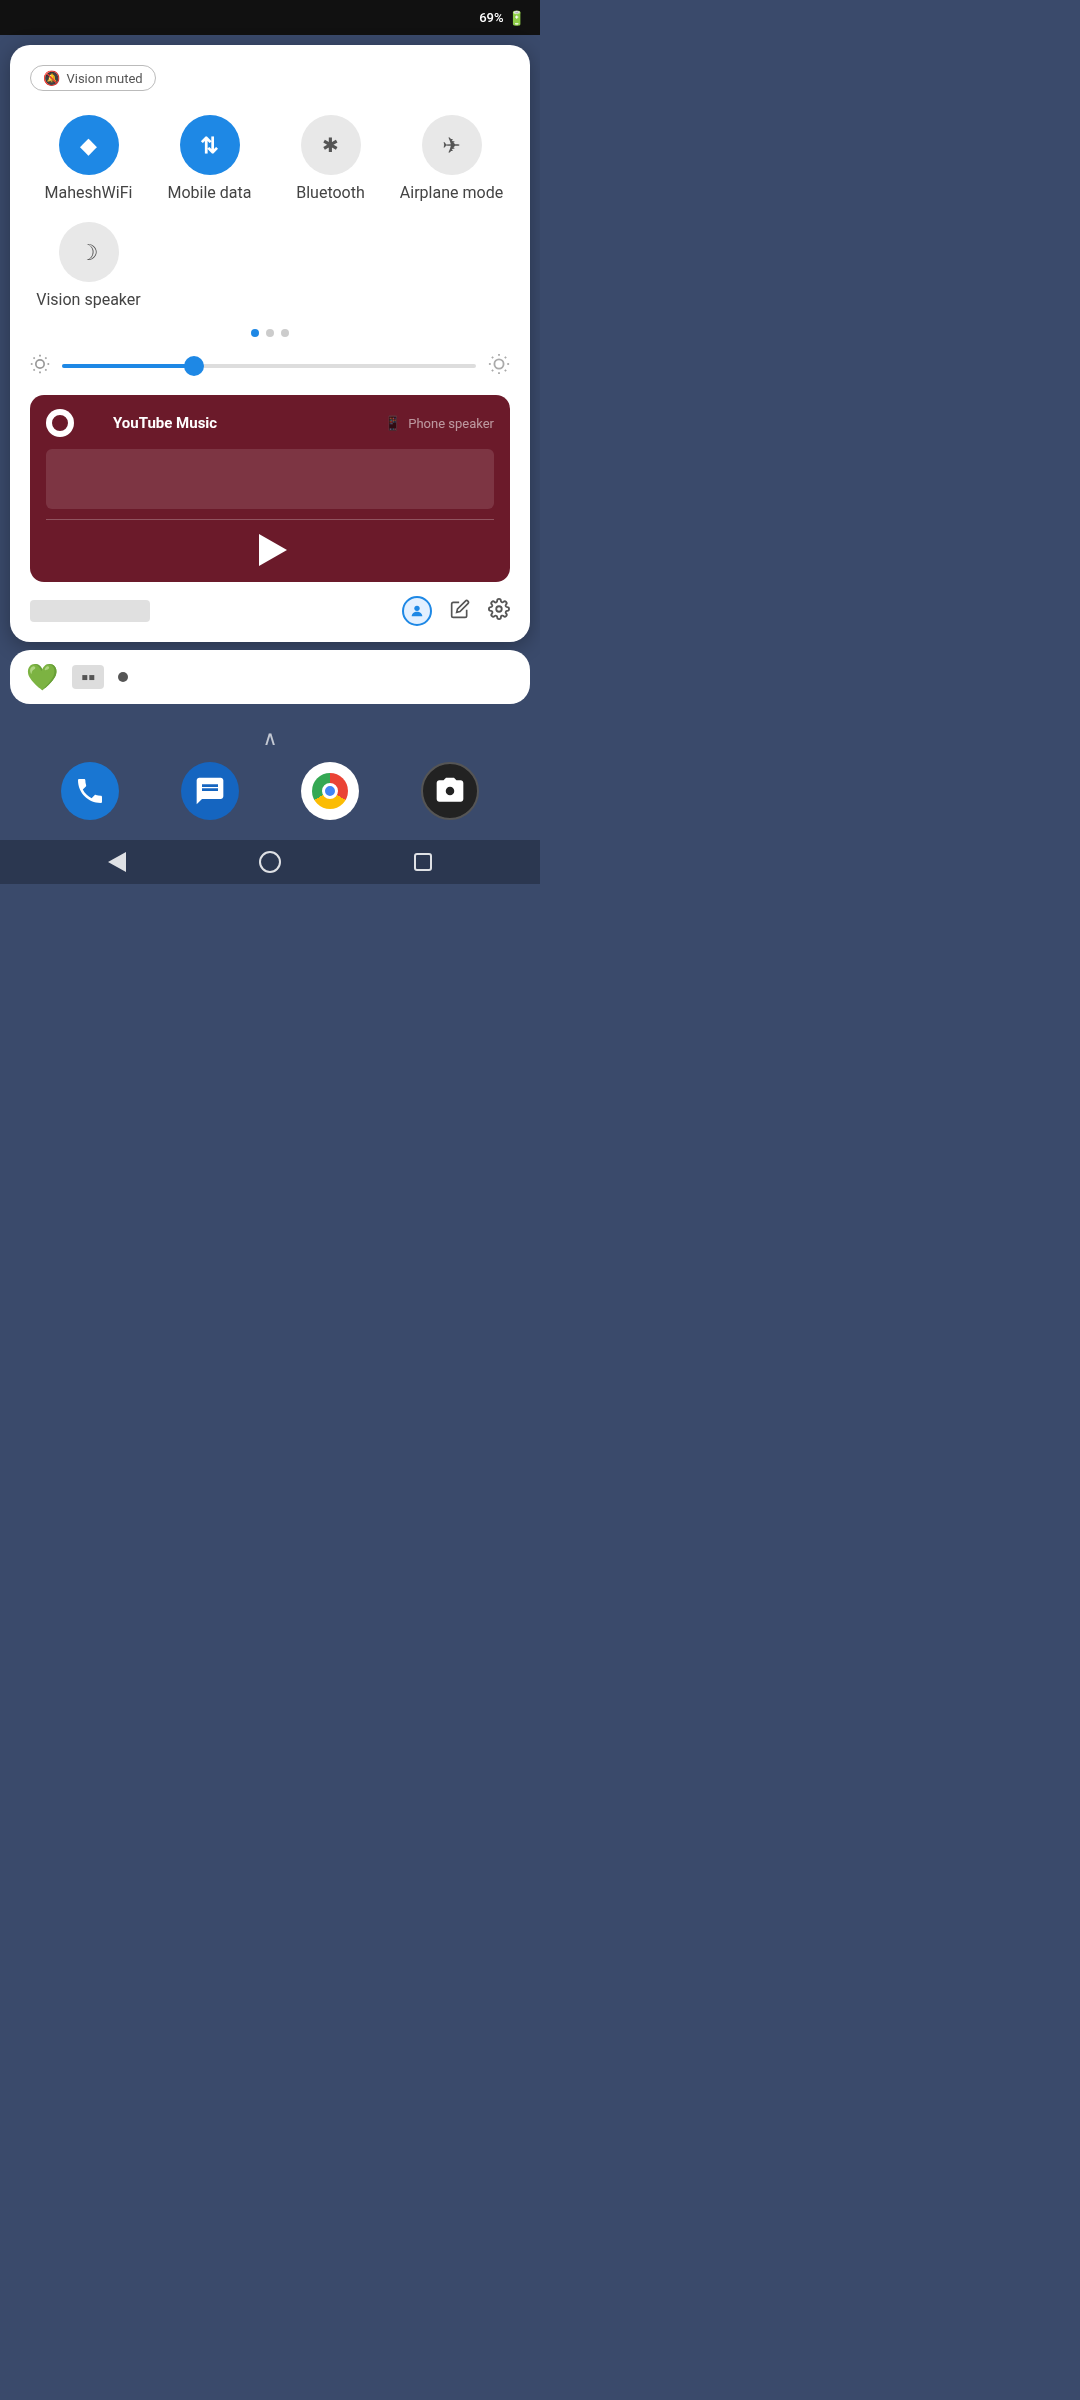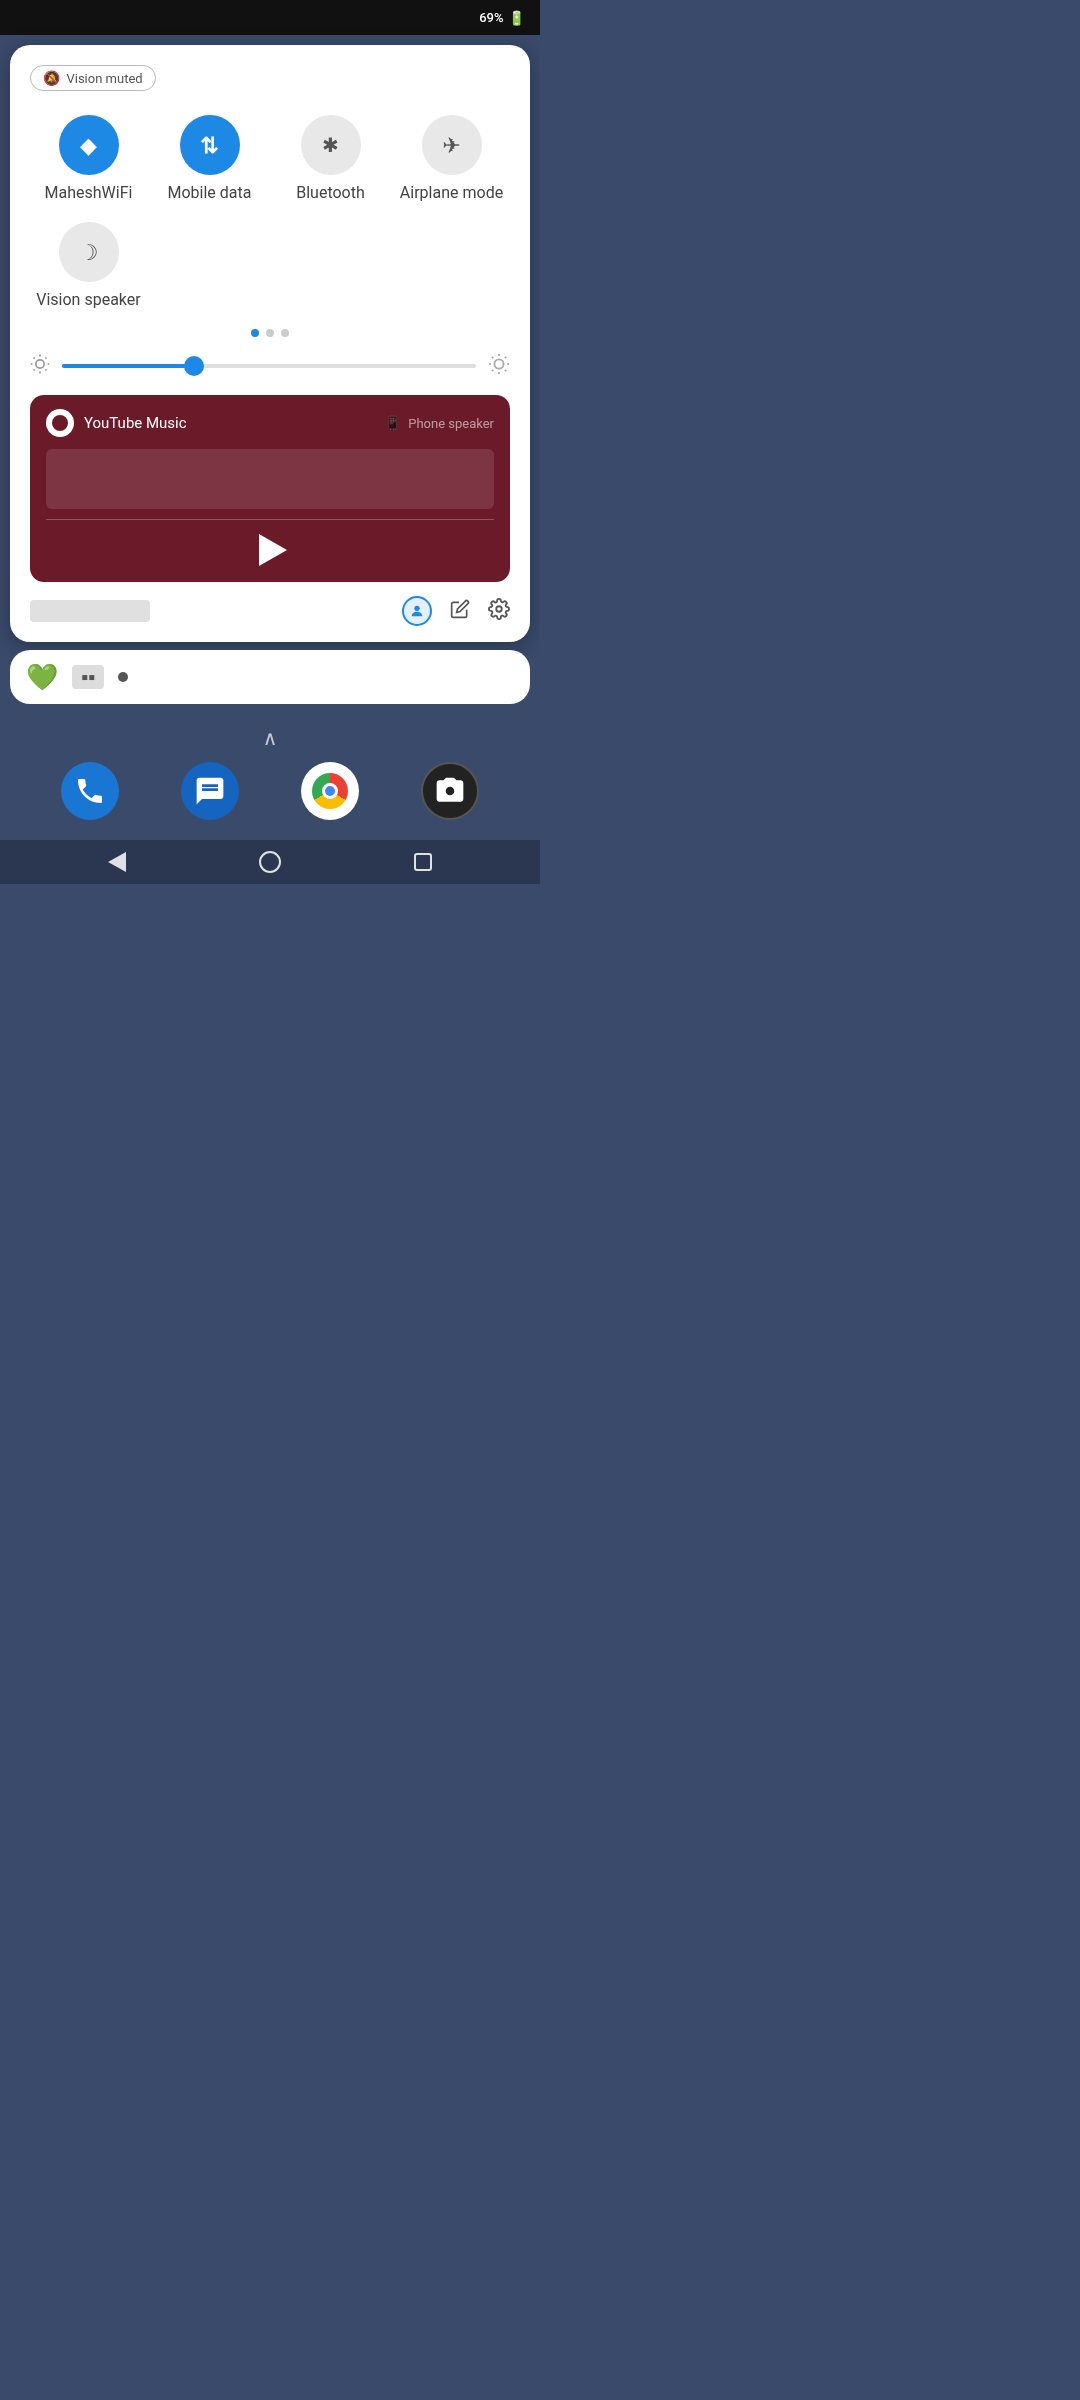--- a/index.html
+++ b/index.html
@@ -211,22 +211,23 @@
       width: 10px;
       height: 10px;
       border-radius: 50%;
       background: #6b1a2a;
       border: 3px solid #6b1a2a;
       box-shadow: 0 0 0 2px white;
     }
 
     .music-app-name {
       font-size: 15px;
-      font-weight: 400;
+      font-weight: 700;
       color: white;
+      margin-left: 29px;
     }
 
     .music-output {
       display: flex;
       align-items: center;
       gap: 6px;
       color: rgba(255,255,255,0.55);
       font-size: 13px;
     }
 

